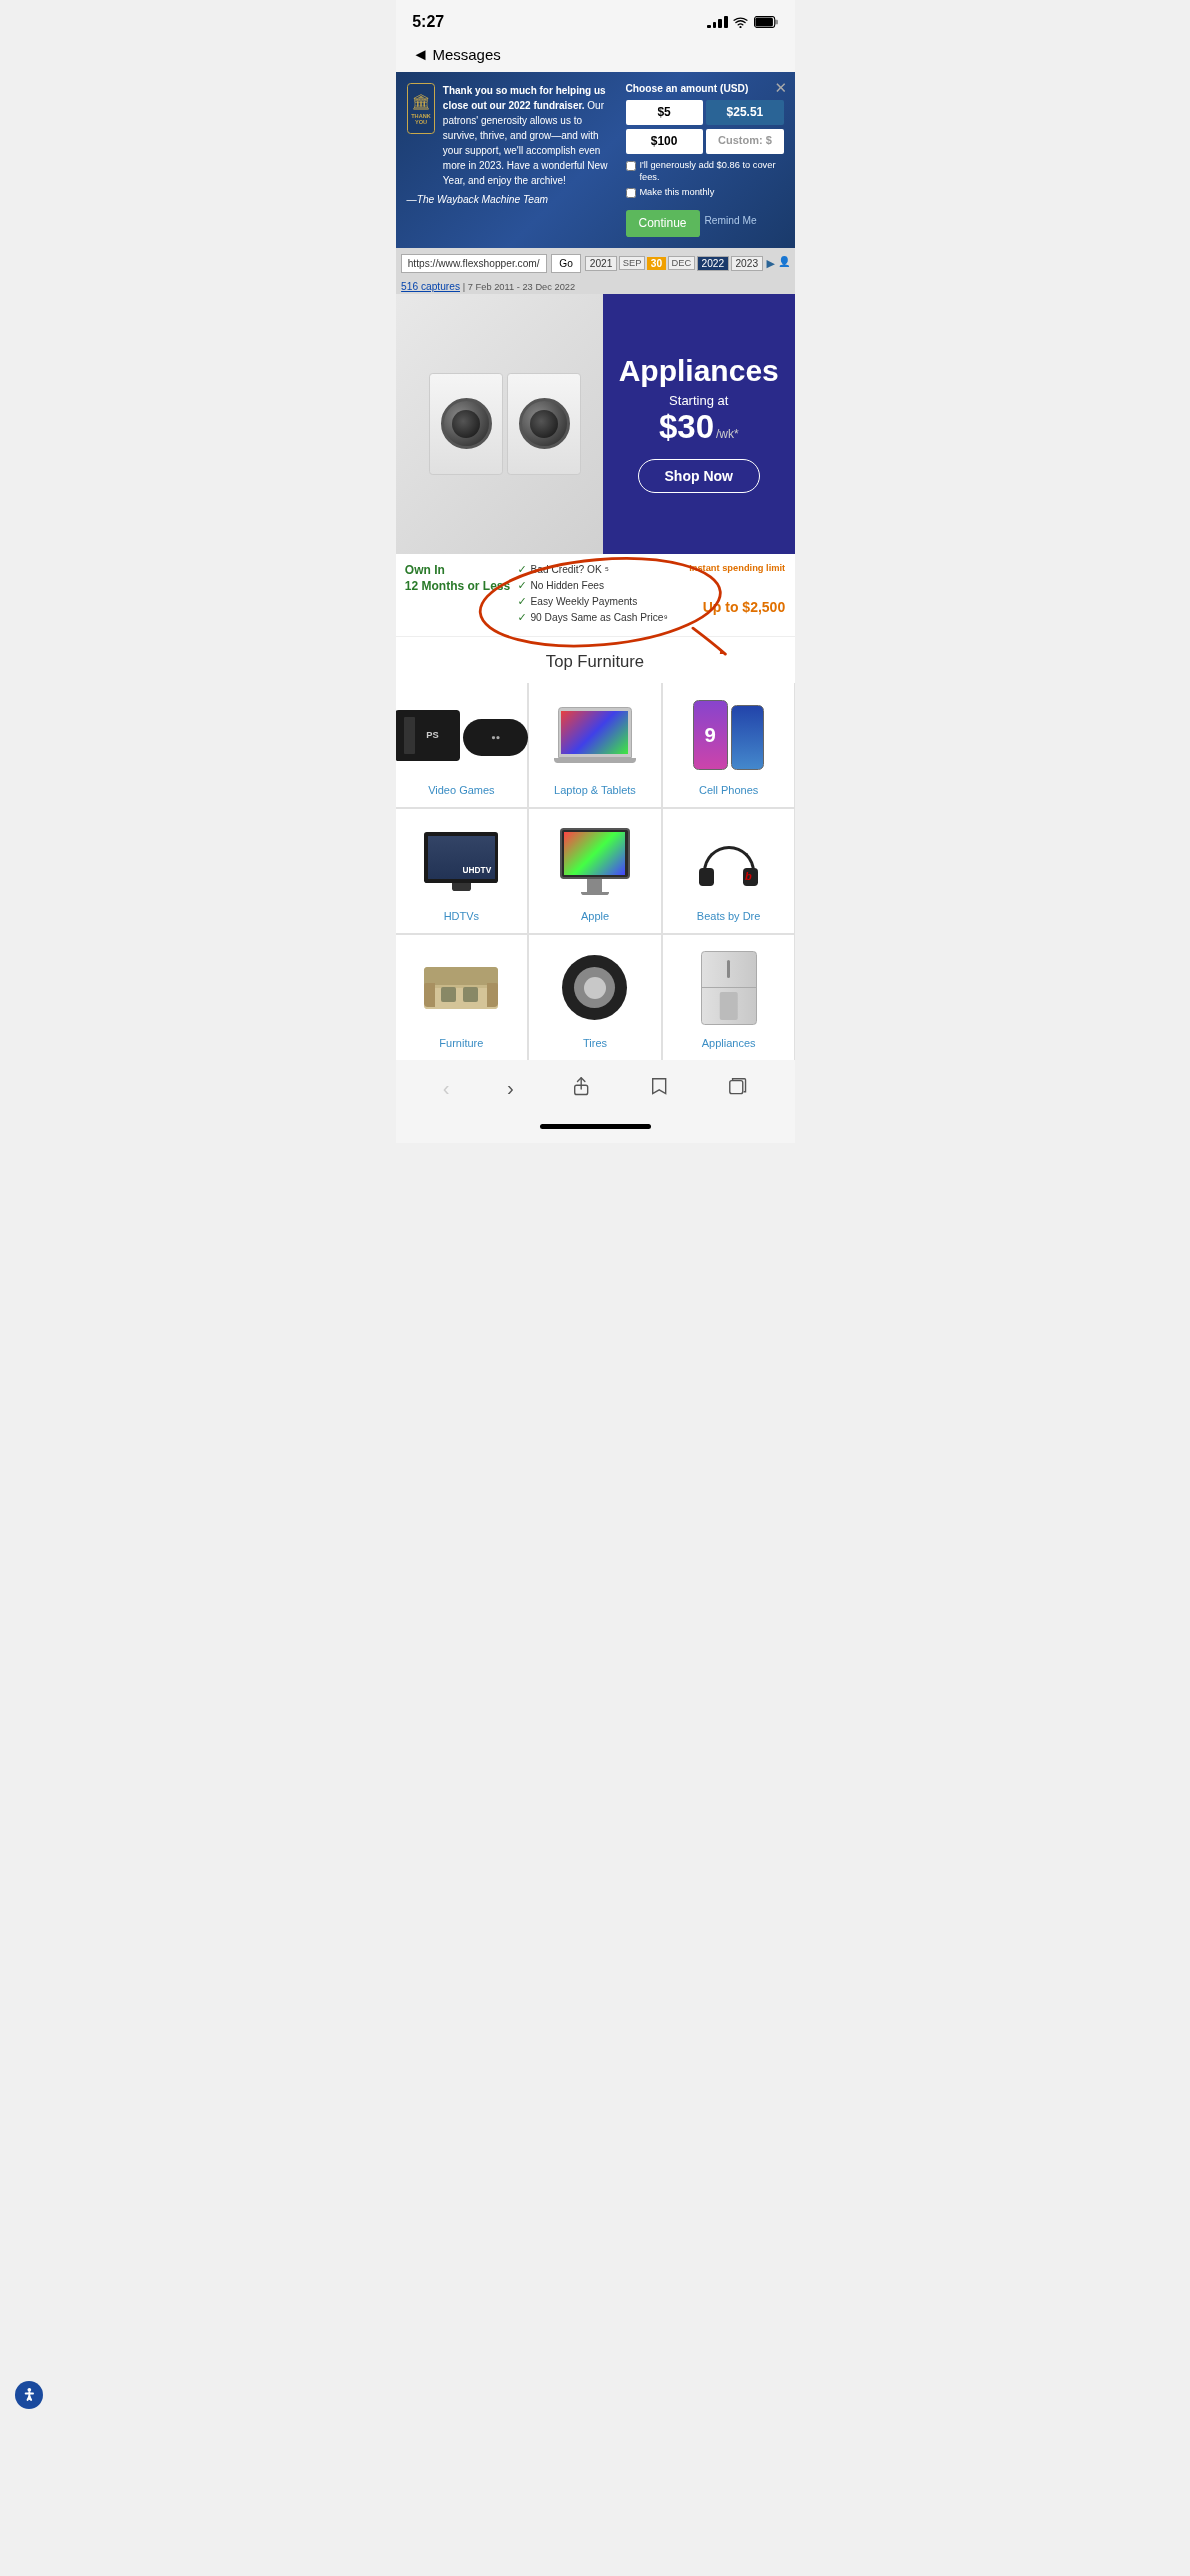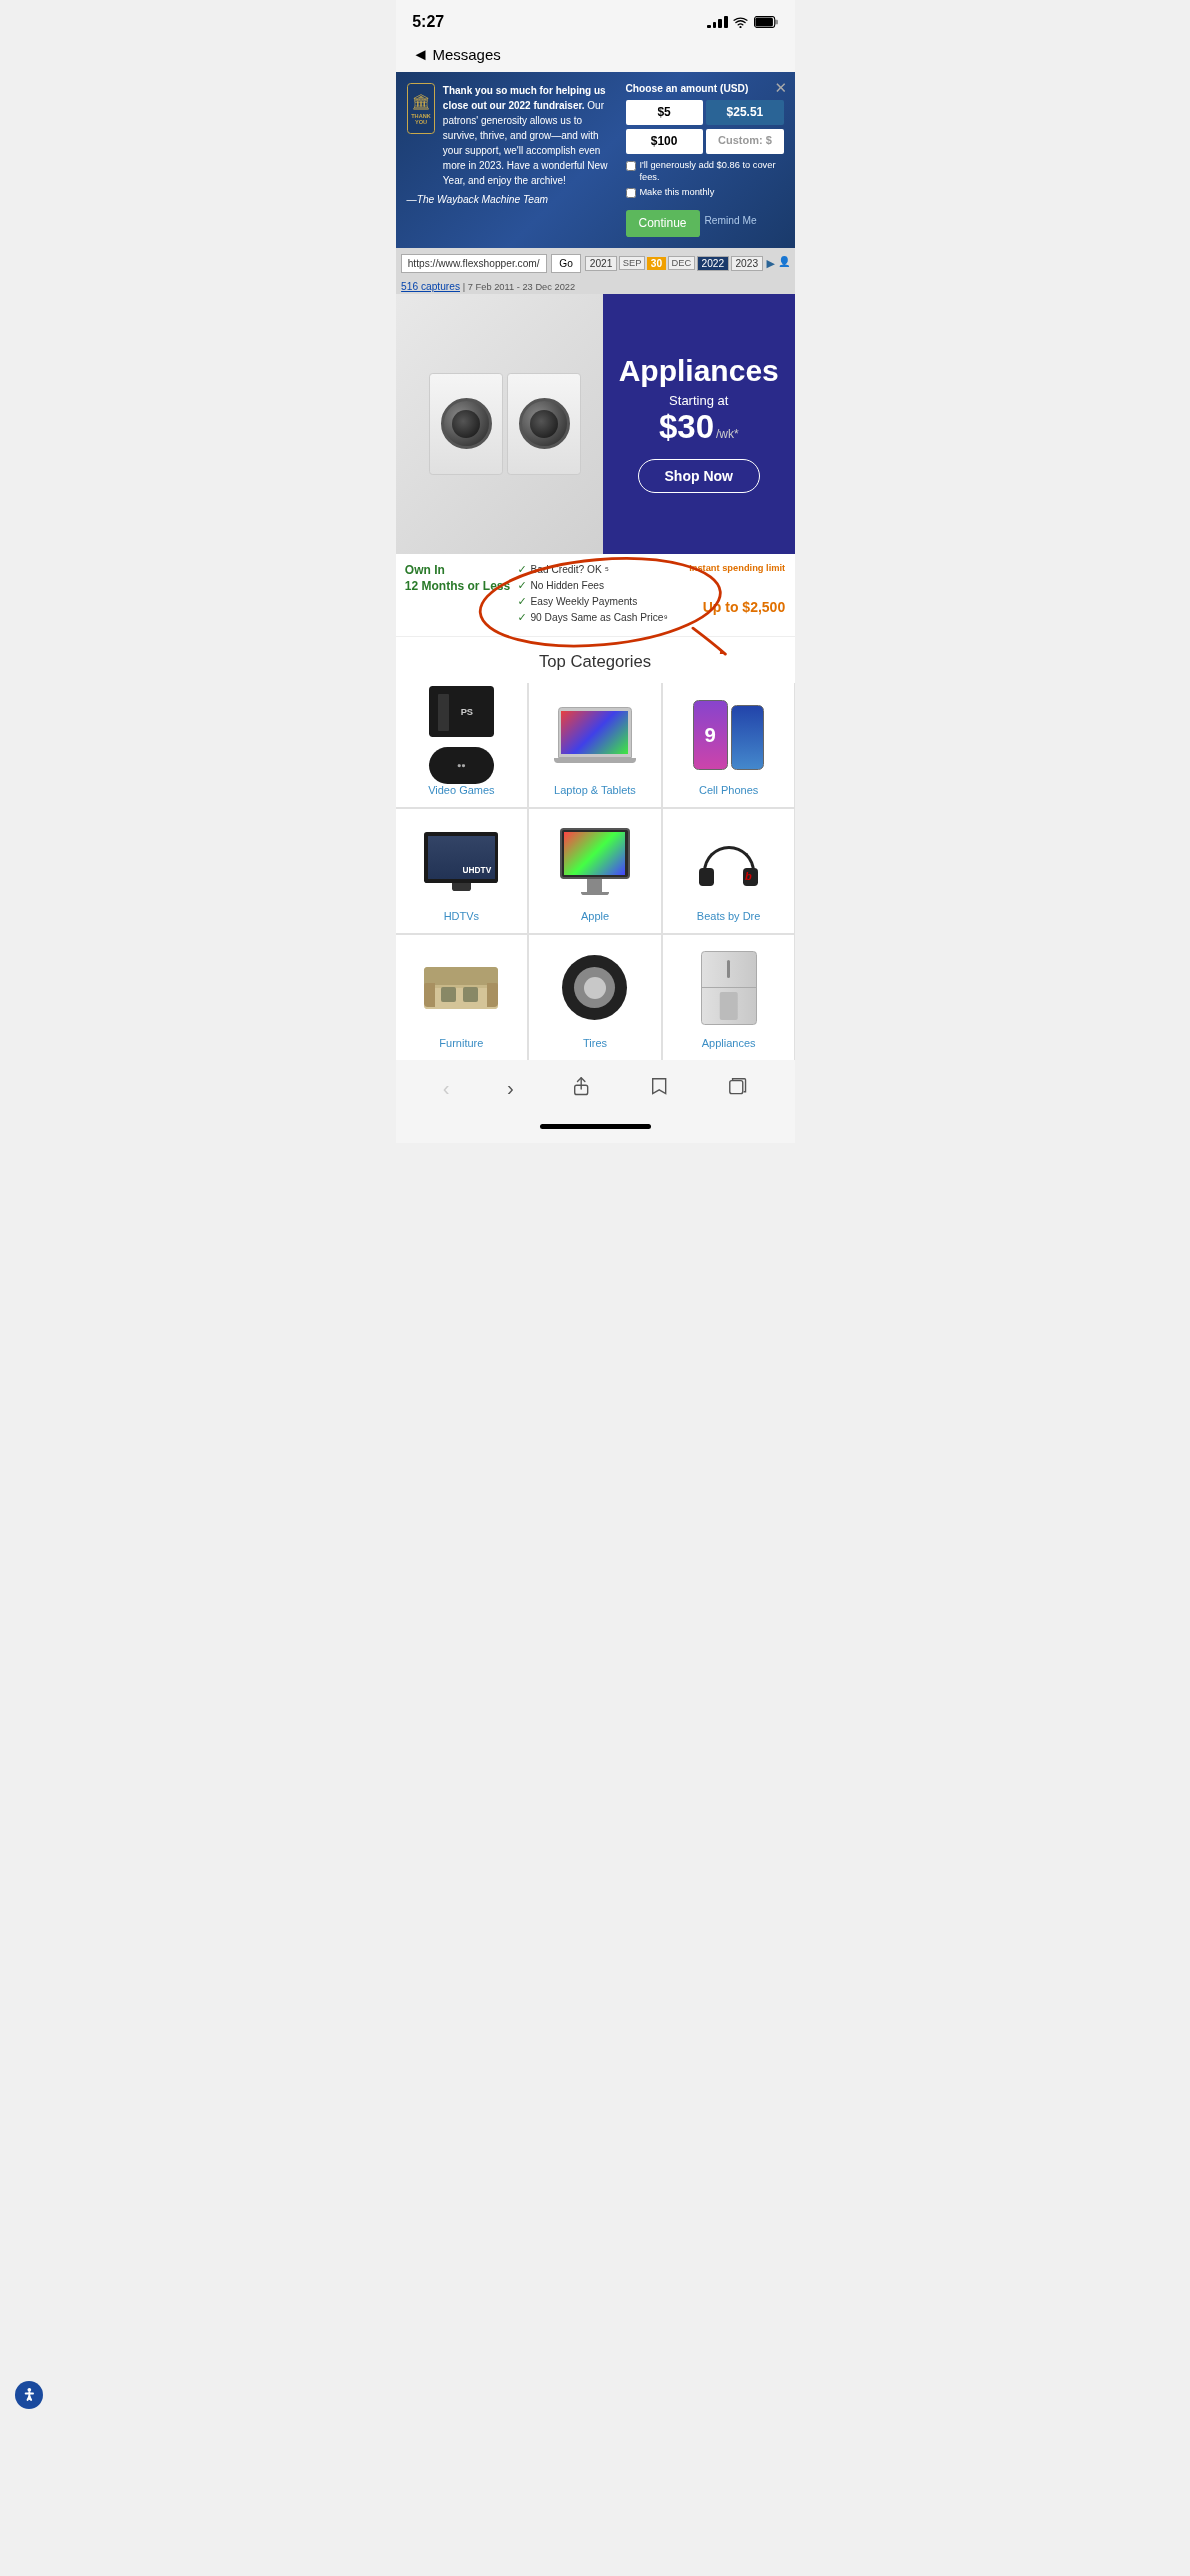--- a/index.html
+++ b/index.html
@@ -506,26 +506,26 @@
       <span>90 Days Same as Cash Price⁹</span>
     </div>
   </div>
   <div class="instant-limit">
     <div class="instant-label">Instant spending limit</div>
     <div class="limit-amount">Up to $2,500</div>
   </div>
 </div>
 
 <div style="background:#fff;">
-  <div class="section-title">Top Categories</div>
+  <div class="section-title">Top Furniture</div>
   <div class="category-grid">
 
     <div class="category-item">
       <div class="category-image">
-        <div style="display:flex; flex-direction:column; align-items:center; gap:3.7px;">
+        <div style="display:flex; align-items:center; gap:3.7px;">
           <div class="ps4-body">
             <div class="ps4-disc"></div>
             <span style="color:#ccc; font-size:9.3px; font-weight:700; margin-left:11px;">PS</span>
           </div>
           <div class="controller">
             <span style="color:#aaa; font-size:7.4px;">●●</span>
           </div>
         </div>
       </div>
       <span class="category-label">Video Games</span>

